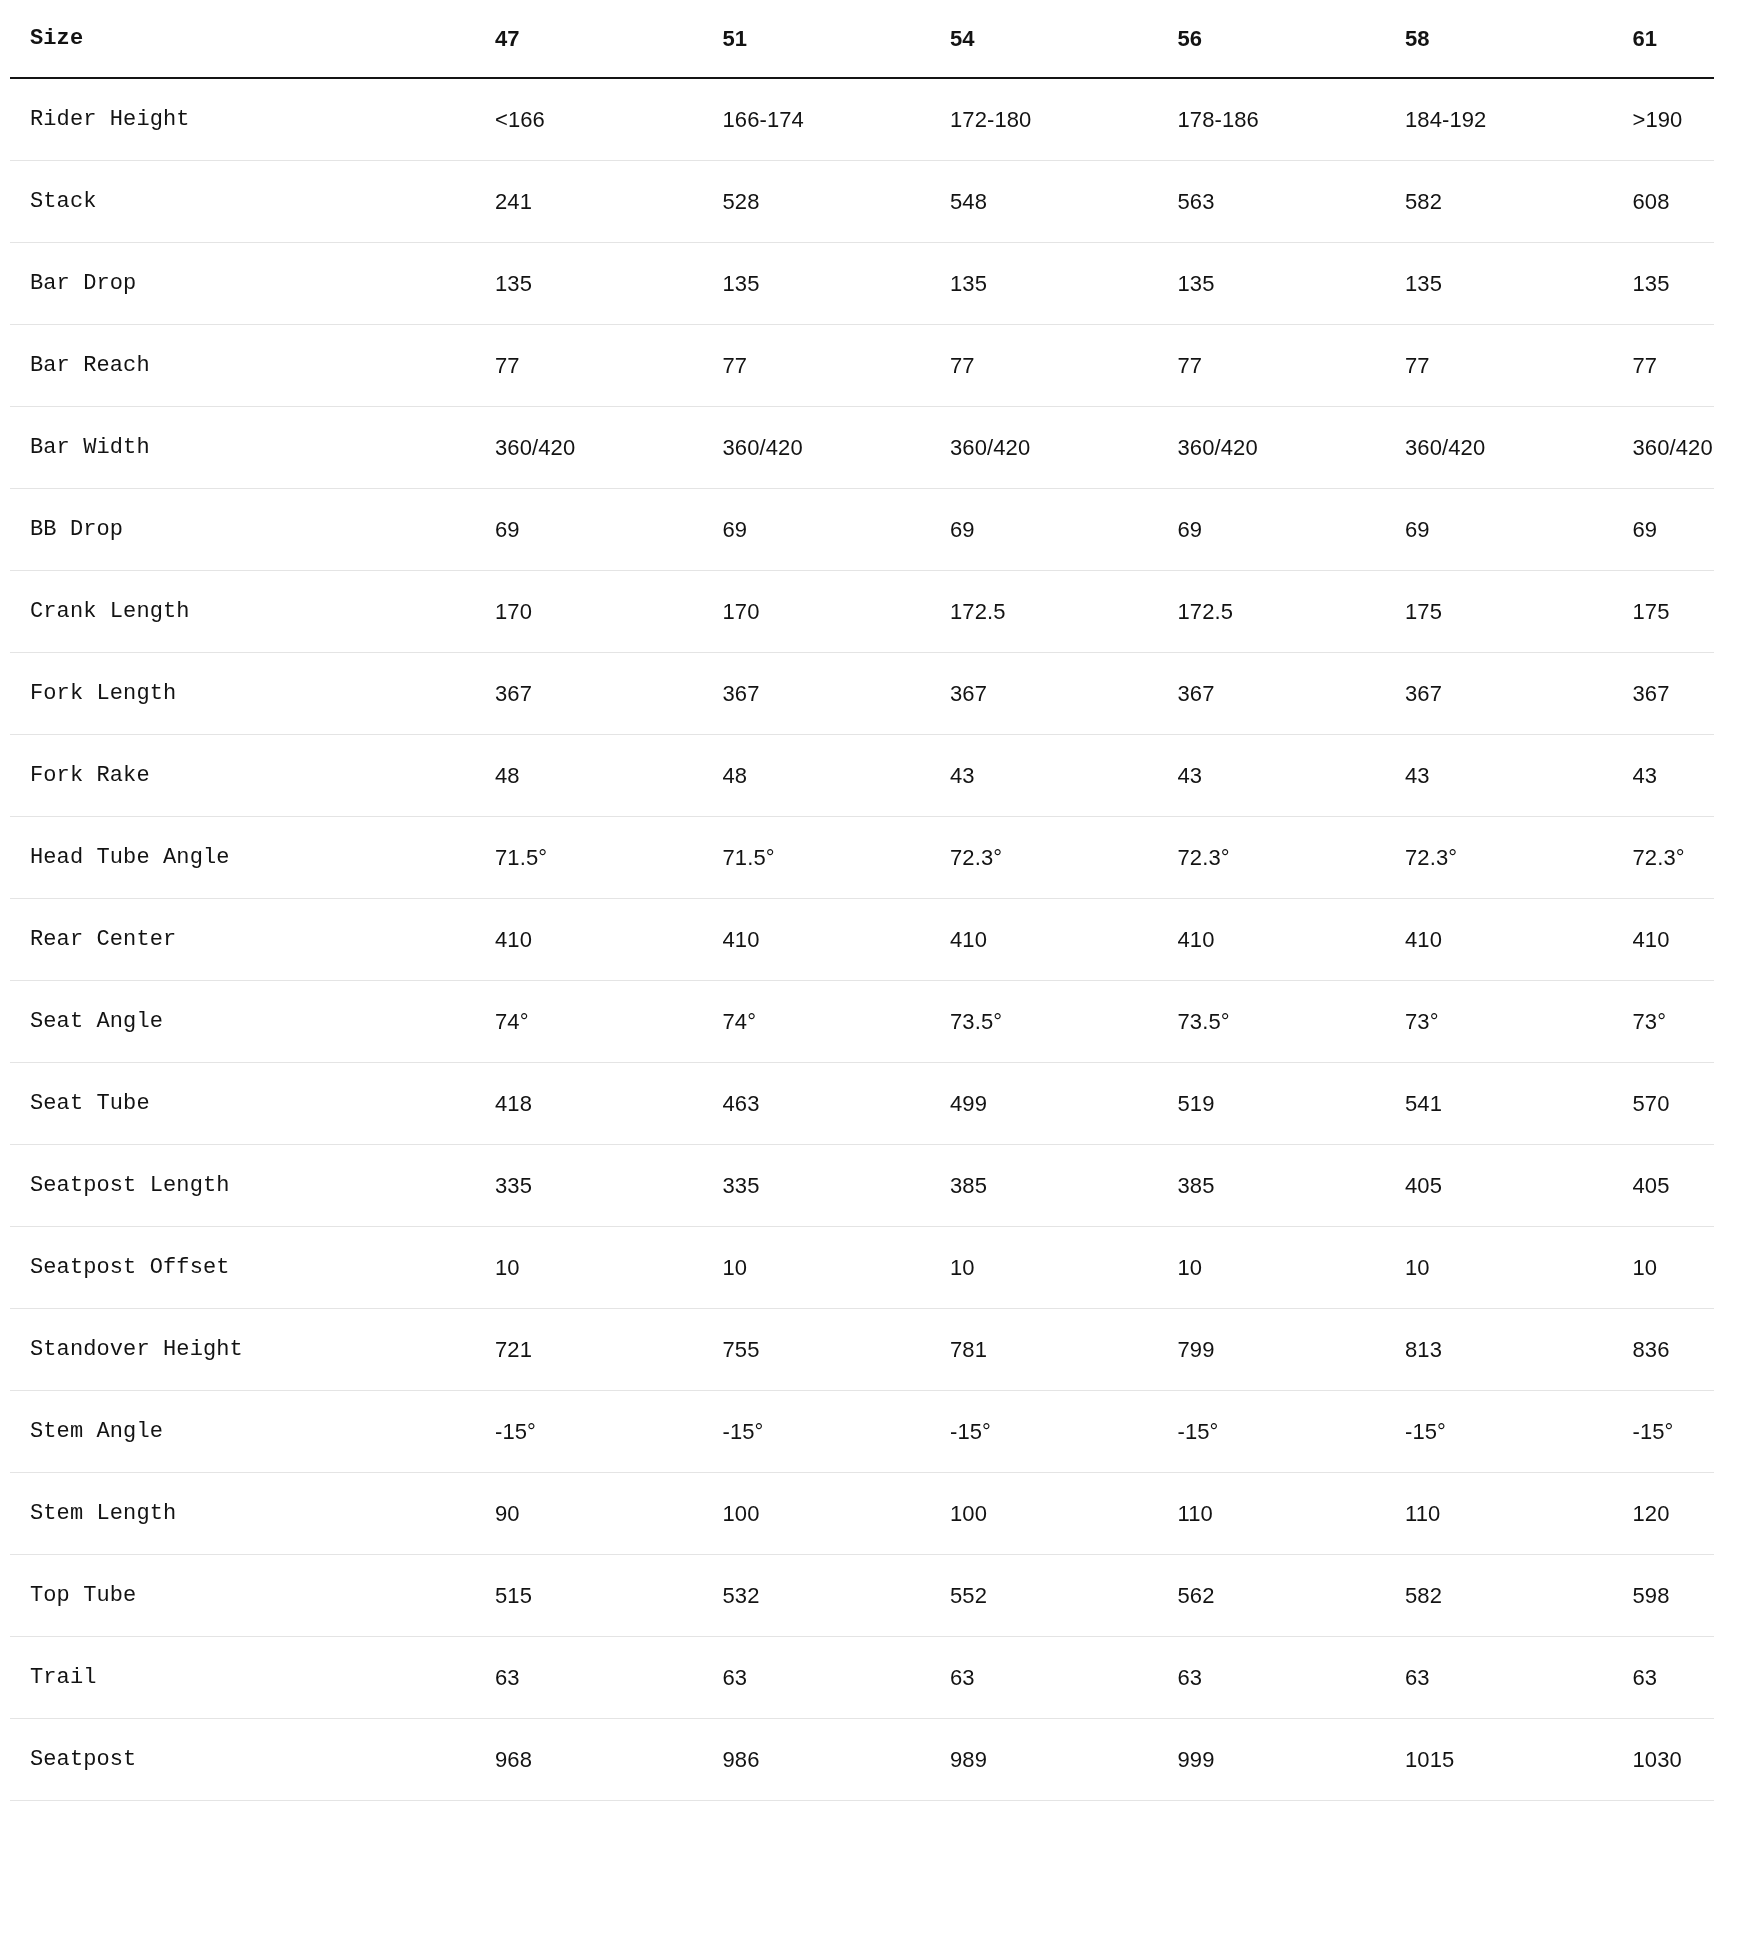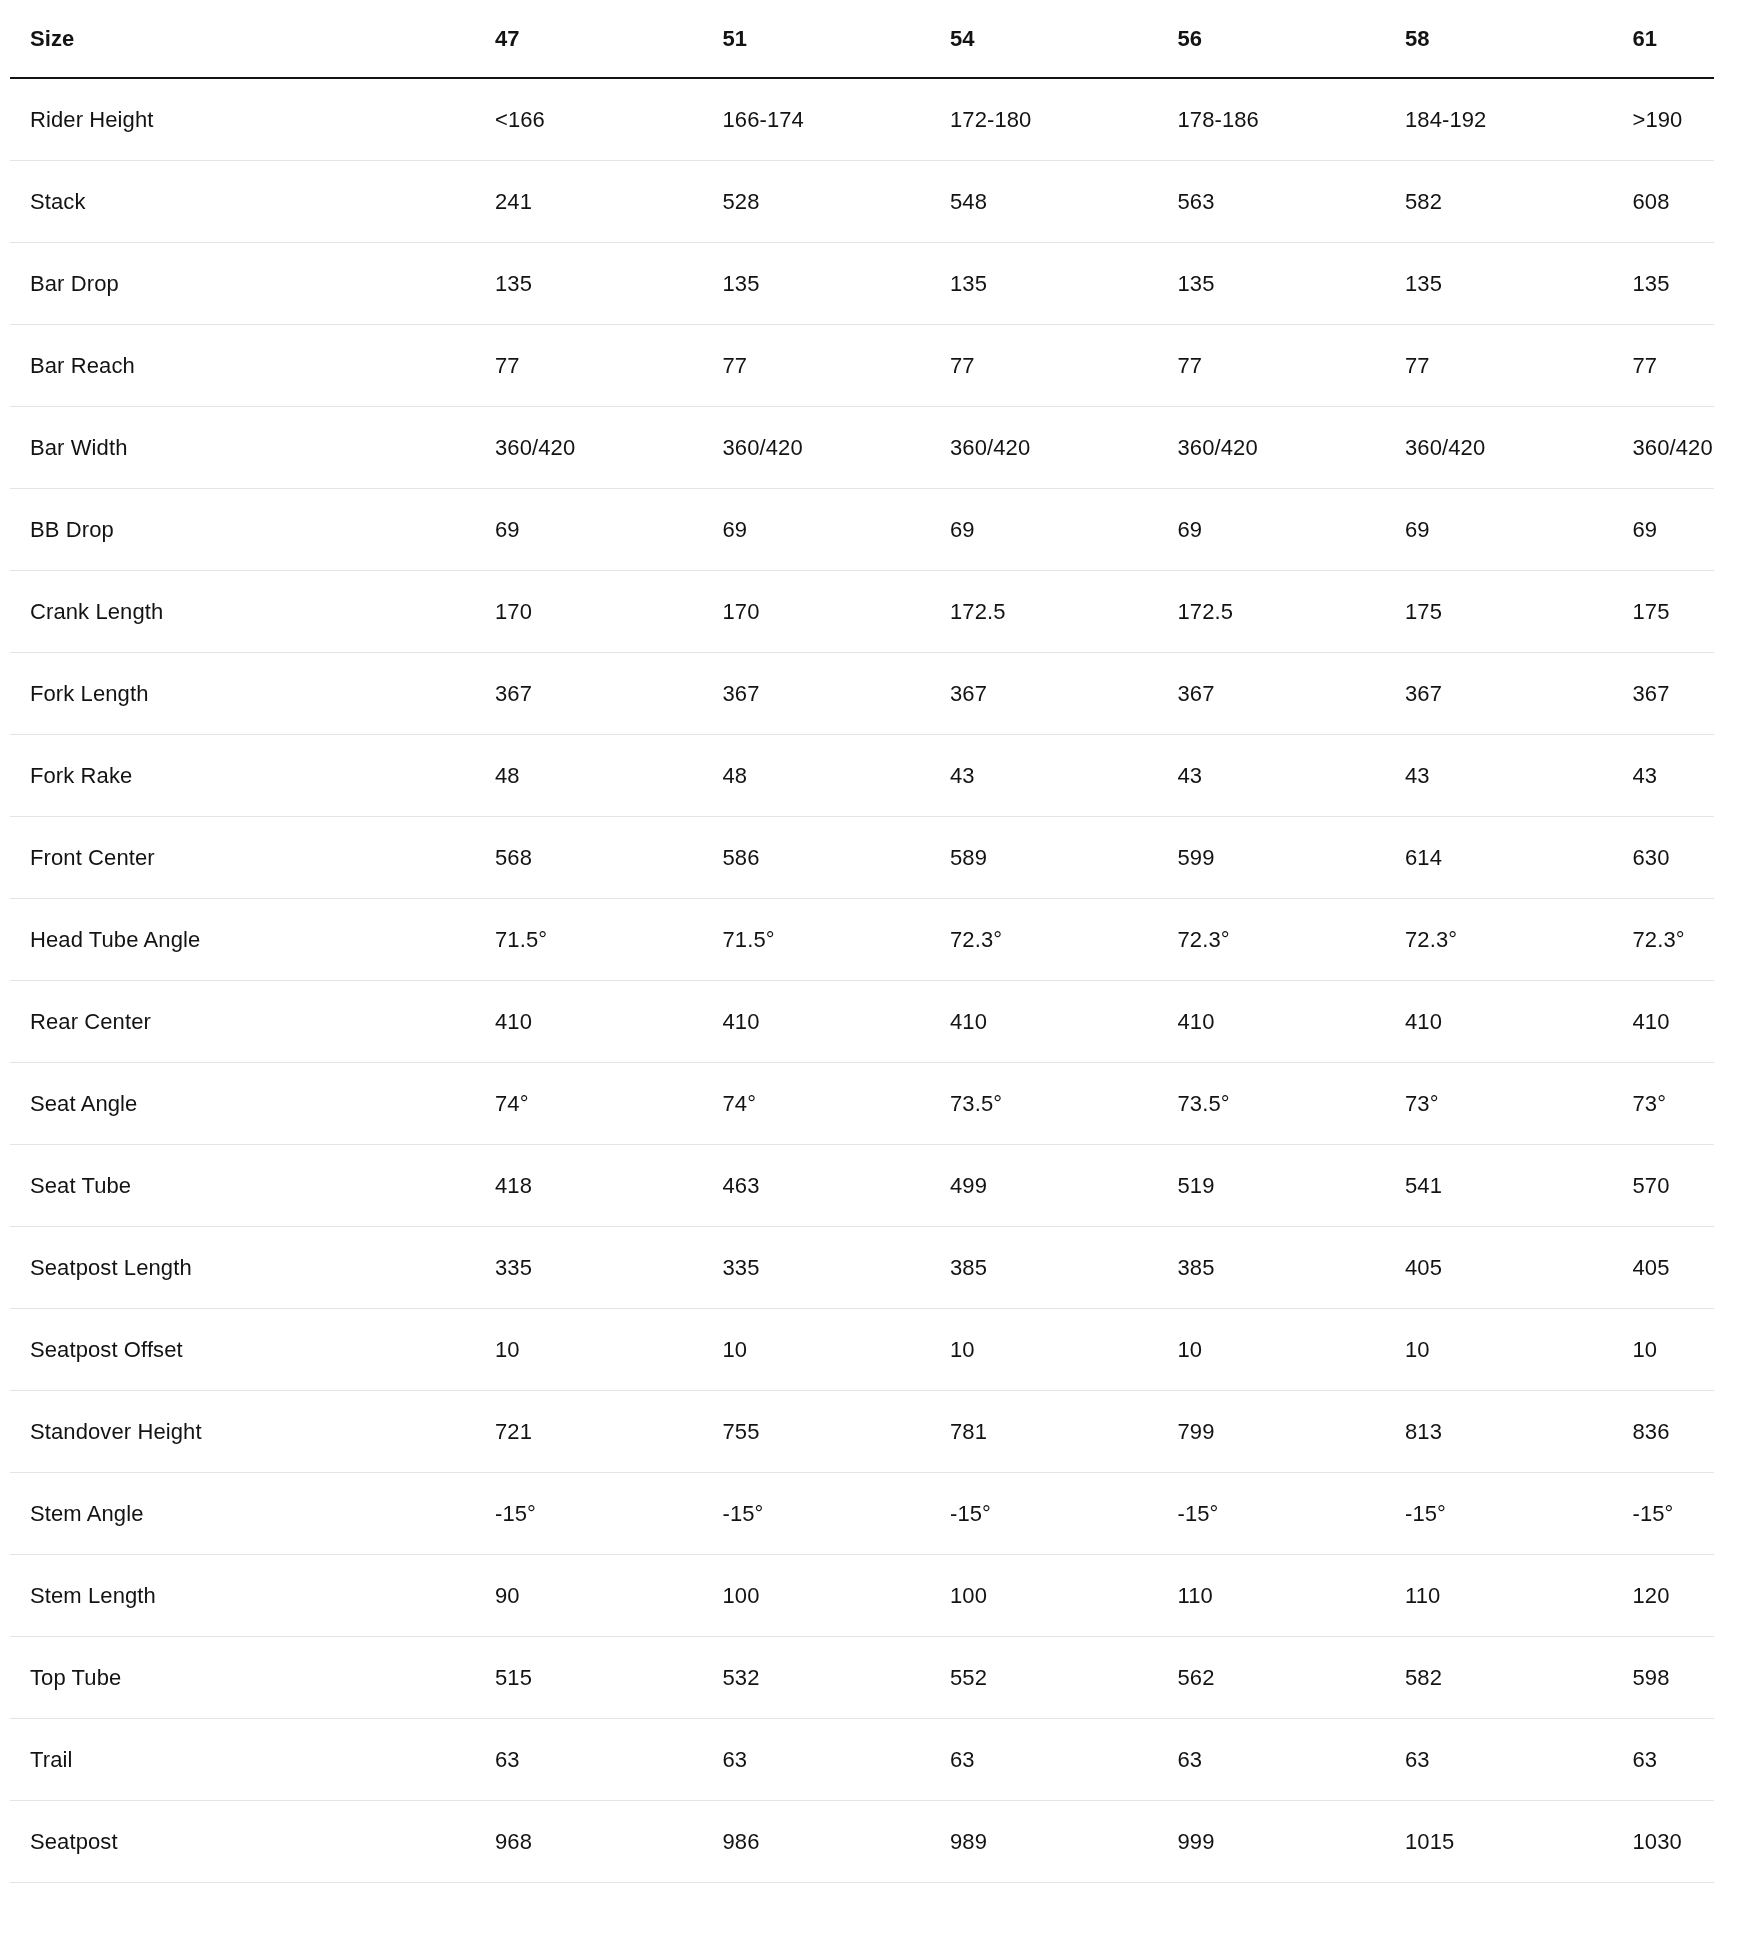--- a/index.html
+++ b/index.html
@@ -34,20 +34,21 @@
   }
   .cell {
     font-size: 22px;
     line-height: 1.25;
     letter-spacing: 0.1px;
     white-space: nowrap;
     overflow: visible;
   }
   .label-cell {
     padding-left: 20px;
+    font-family: Liberation Mono, monospace;
   }
 </style>
 </head>
 <body style="--text-color: #131313; --separator-color: #e4e4e4; --header-rule-color: #141414; background: rgb(255, 255, 255);">
 
 <div class="geo-table">
   <div class="row header">
     <div class="cell label-cell">Size</div>
     <div class="cell">47</div>
     <div class="cell">51</div>
@@ -141,29 +142,20 @@
   <div class="row">
     <div class="cell label-cell">Fork Rake</div>
   <div class="cell">48</div>
       <div class="cell">48</div>
       <div class="cell">43</div>
       <div class="cell">43</div>
       <div class="cell">43</div>
       <div class="cell">43</div>
     </div>
 
-  <div class="row">
-    <div class="cell label-cell">Front Center</div>
-  <div class="cell">568</div>
-      <div class="cell">586</div>
-      <div class="cell">589</div>
-      <div class="cell">599</div>
-      <div class="cell">614</div>
-      <div class="cell">630</div>
-    </div>
 
 
   <div class="row">
     <div class="cell label-cell">Head Tube Angle</div>
   <div class="cell">71.5°</div>
       <div class="cell">71.5°</div>
       <div class="cell">72.3°</div>
       <div class="cell">72.3°</div>
       <div class="cell">72.3°</div>
       <div class="cell">72.3°</div>

